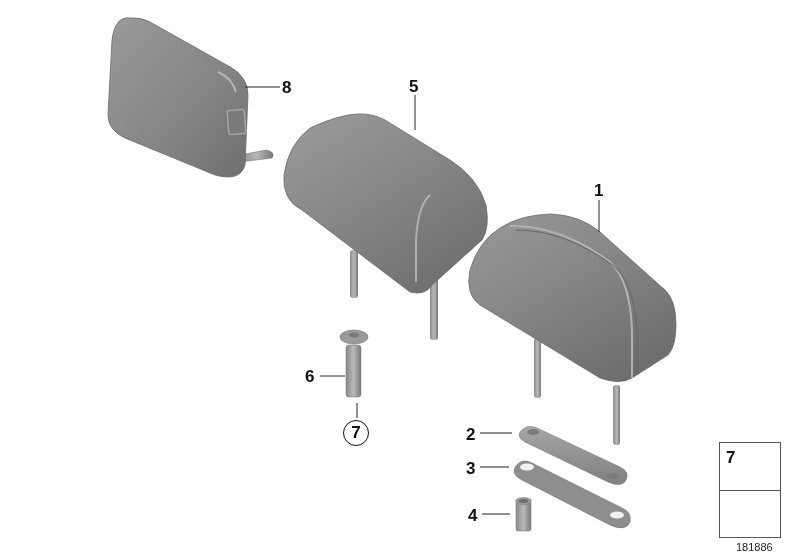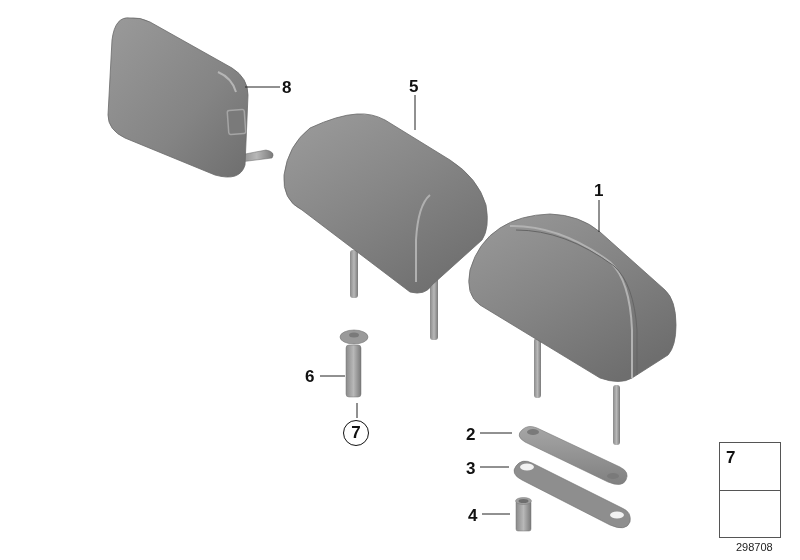--- a/index.html
+++ b/index.html
@@ -119,14 +119,14 @@
   <div class="callout" style="left:466px;top:460px">3</div>
   <div class="callout" style="left:468px;top:507px">4</div>
   <div class="callout" style="left:305px;top:368px">6</div>
   <div class="circled" style="left:343px;top:420px">7</div>
 
   <div class="legend-box">
     <div class="legend-num">7</div>
     <div class="legend-divider"></div>
   </div>
 
-  <div class="diagram-id">298708</div>
+  <div class="diagram-id">181886</div>
 </div>
 
 </body></html>

